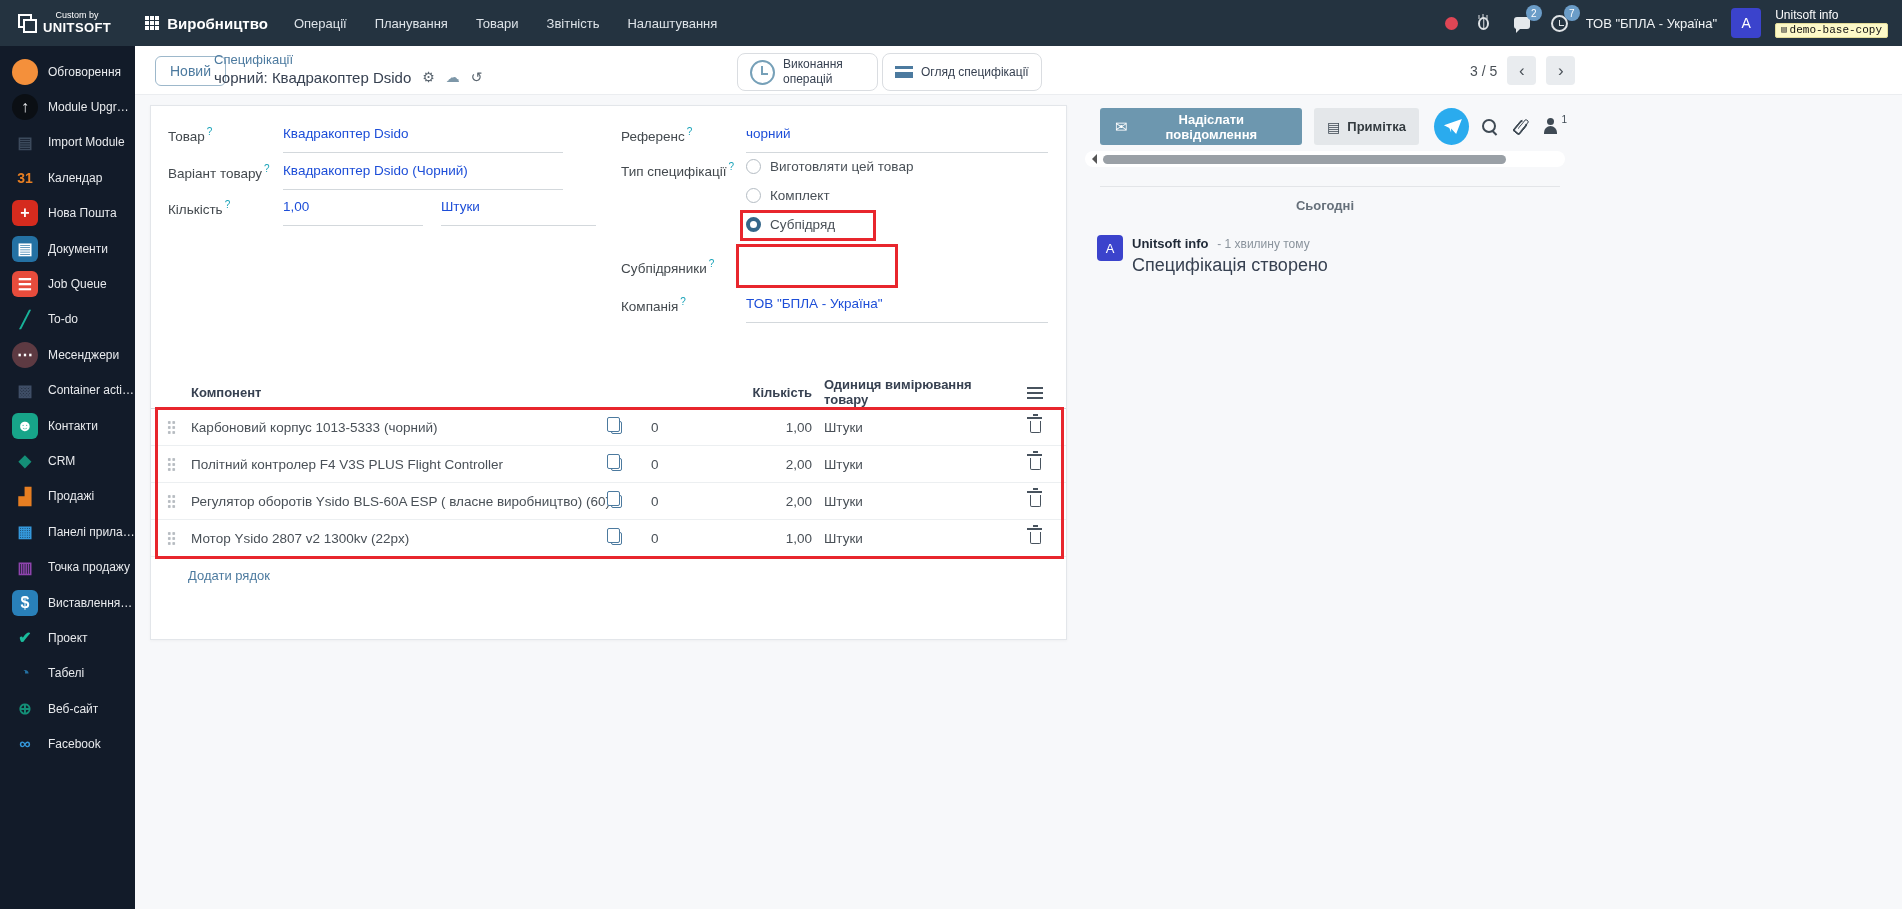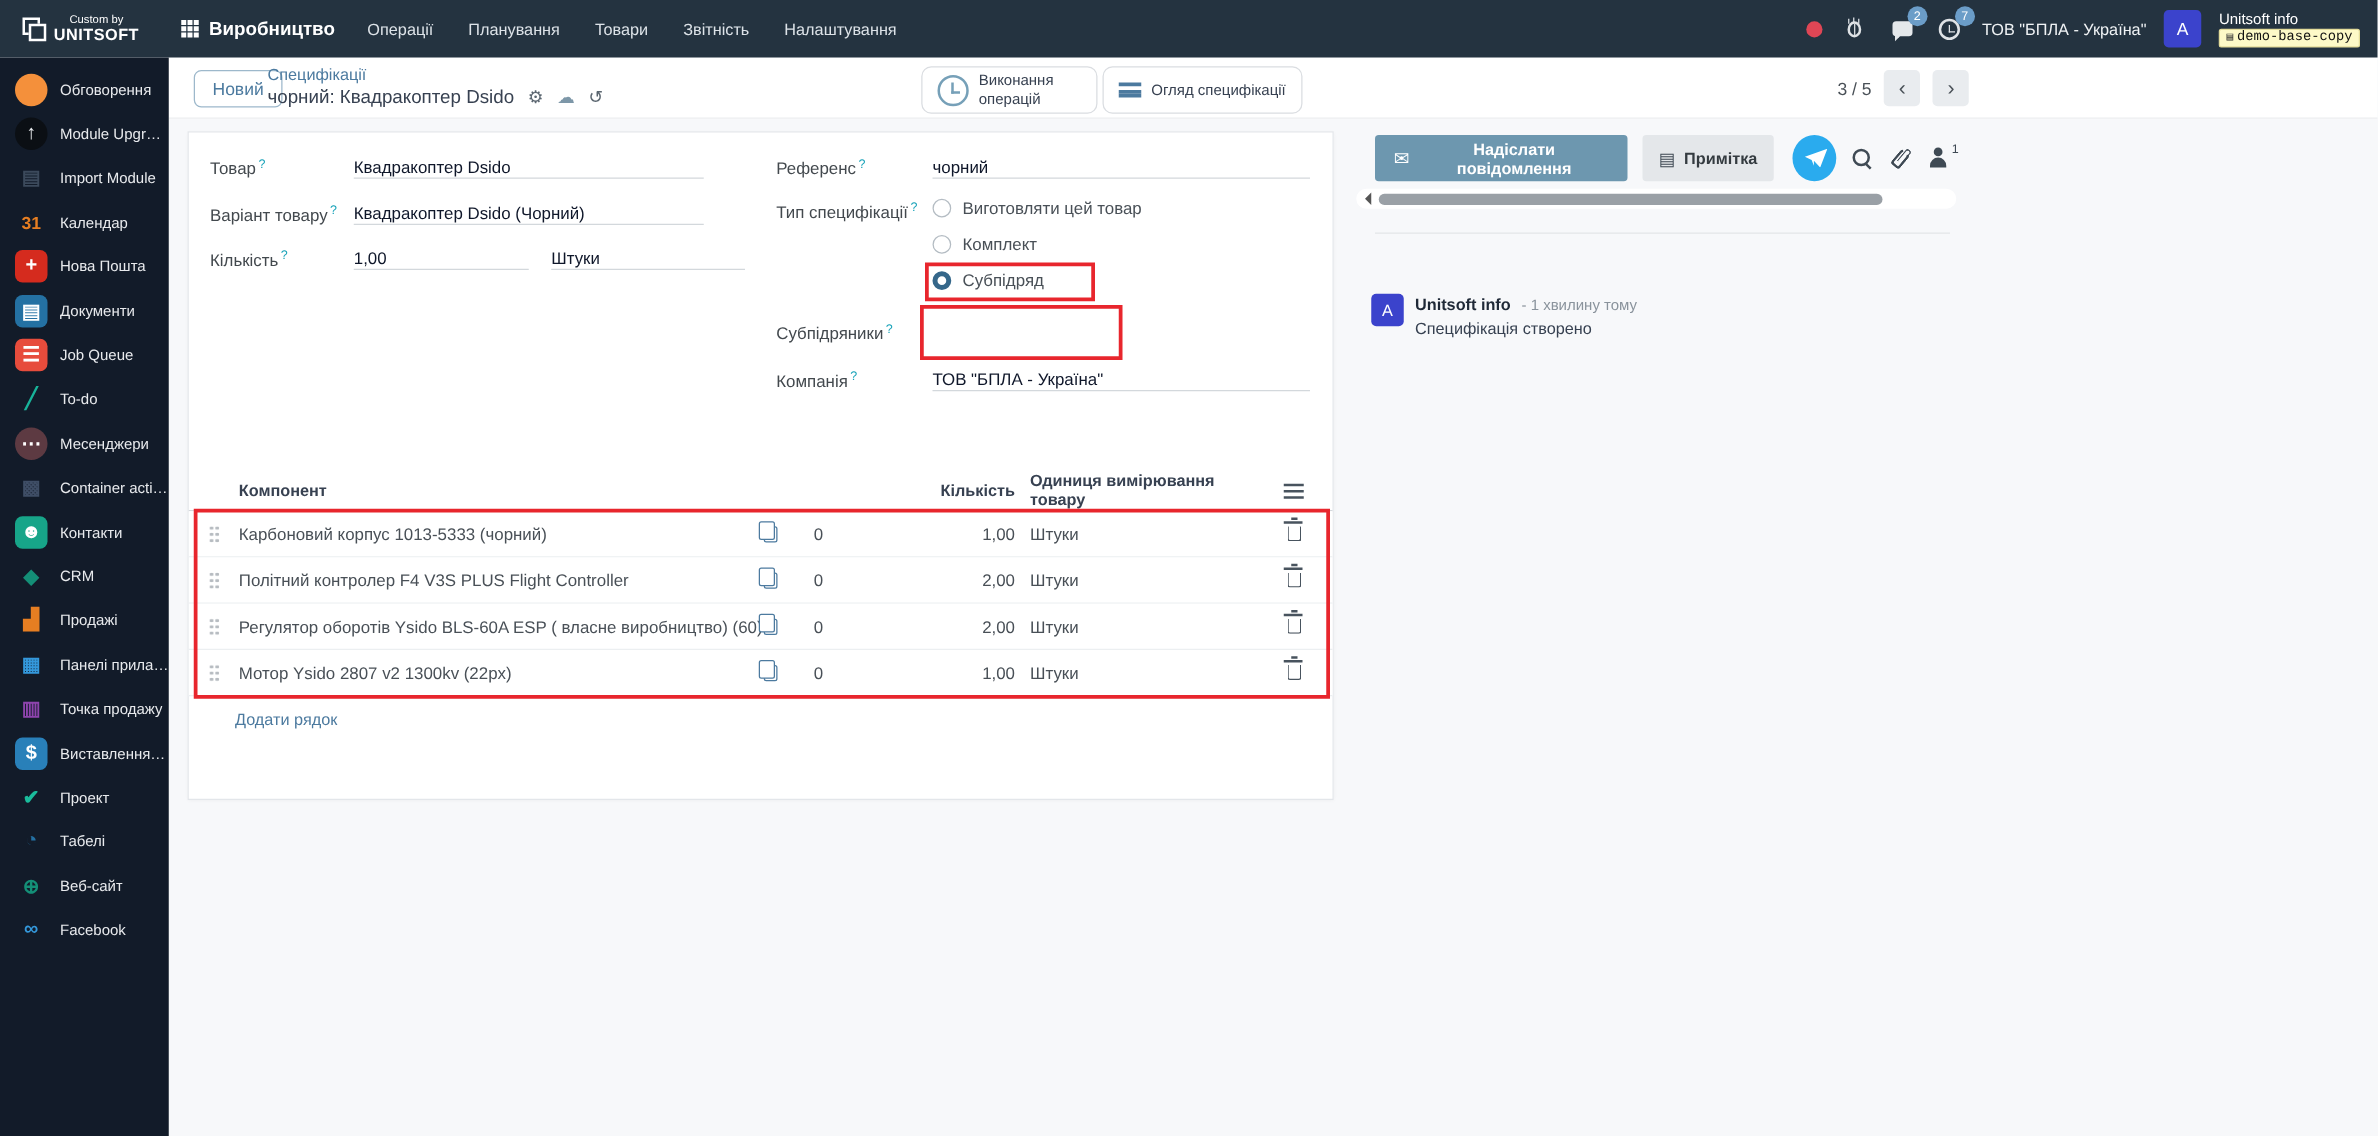--- a/index.html
+++ b/index.html
@@ -64,21 +64,21 @@
   .pager-val { font-size:14px; color:#495057; }
   .pager-btn { width:29px; height:29px; background:#e9ecef; border:none; border-radius:4px; font-size:17px; color:#495057; cursor:pointer; display:flex; align-items:center; justify-content:center; font-family:inherit; }
 
   
   .content { position:absolute; left:135px; top:95px; width:1767px; bottom:0; background:#f7f8fa; }
 
   
   .sheet { position:absolute; left:15px; top:10px; width:917px; height:535px; background:#fff; border:1px solid #e3e6ea; box-shadow:0 1px 3px rgba(0,0,0,.04); }
   .flabel { position:absolute; font-size:13.5px; color:#43494e; font-weight:500; }
   .hint { font-size:10px; color:#17a2b8; vertical-align:super; margin-left:2px; cursor:pointer; }
-  .fvalue { position:absolute; font-size:13.5px; color:#0f172a; border-bottom:1px solid #d3d8dc; padding-bottom:1px; cursor:text; }
+  .fvalue { position:absolute; font-size:13.5px; color:#1d4ed8; border-bottom:1px solid #d3d8dc; padding-bottom:11px; cursor:text; }
   .radio-row { position:absolute; display:flex; align-items:center; gap:9px; cursor:pointer; }
   .radio { width:15px; height:15px; border-radius:50%; border:1.5px solid #b4bcc3; background:#fff; flex:none; }
   .radio.sel { border:4.5px solid #35678a; }
   .radio-lbl { font-size:13.5px; color:#495057; }
   .tag-line { position:absolute; left:595px; top:145px; width:302px; border-bottom:1px solid #d3d8dc; padding-bottom:5px; }
   .tag { display:inline-flex; align-items:center; gap:7px; background:#e2dddd; border-radius:14px; padding:4px 12px; font-size:12.5px; color:#333; cursor:pointer; }
   .tag-x { color:#555; font-weight:bold; cursor:pointer; }
   .redbox { position:absolute; border:3px solid #e8262d; pointer-events:none; z-index:5; }
 
   
@@ -129,21 +129,21 @@
   .follower-cnt { position:absolute; right:-7px; top:-4px; font-size:10px; color:#3f4a54; }
   .ch-scroll { position:absolute; left:0; top:56px; width:480px; height:16px; background:#fff; border-radius:8px; display:flex; align-items:center; }
   .scroll-arrow { width:0; height:0; border:5px solid transparent; border-right-color:#555; margin-left:2px; cursor:pointer; }
   .scroll-thumb { margin-left:6px; width:403px; height:9px; border-radius:5px; background:#9aa0a6; cursor:grab; }
   .ch-divline { position:absolute; left:15px; top:91px; width:460px; border-top:1px solid #e3e5e8; }
   .ch-today { position:absolute; left:0; top:103px; width:480px; text-align:center; font-size:13px; font-weight:600; color:#66707a; }
   .msg-avatar { position:absolute; left:12px; top:140px; width:26px; height:26px; border-radius:4px; background:#3b43cc; color:#fff; font-size:13px; display:flex; align-items:center; justify-content:center; }
   .msg-head { position:absolute; left:47px; top:141px; font-size:13px; color:#1f2937; }
   .msg-author { font-weight:bold; cursor:pointer; }
   .msg-time { font-size:12px; color:#8a939c; margin-left:5px; }
-  .msg-body { position:absolute; left:47px; top:160px; font-size:13px; color:#374151; }
+  .msg-body { position:absolute; left:47px; top:160px; font-size:18px; color:#374151; }
 </style>
 </head>
 <body>
 
 <div class="topbar">
   <div class="logo-wrap">
     <span class="logo-sq"></span>
     <span class="logo-txt">
       <span class="logo-custom">Custom by</span>
       <span class="logo-brand">UNITSOFT</span>
@@ -407,20 +407,21 @@
         </span>
       </div>
     </div>
 
     <div class="ch-scroll">
       <span class="scroll-arrow"></span>
       <span class="scroll-thumb"></span>
     </div>
 
     <div class="ch-divline"></div>
+    <div class="ch-today">Сьогодні</div>
 
     <div class="msg-avatar">A</div>
     <div class="msg-head">
       <span class="msg-author">Unitsoft info</span>
       <span class="msg-time">- 1 хвилину тому</span>
     </div>
     <div class="msg-body">Специфікація створено</div>
   </div>
 </div>
 

